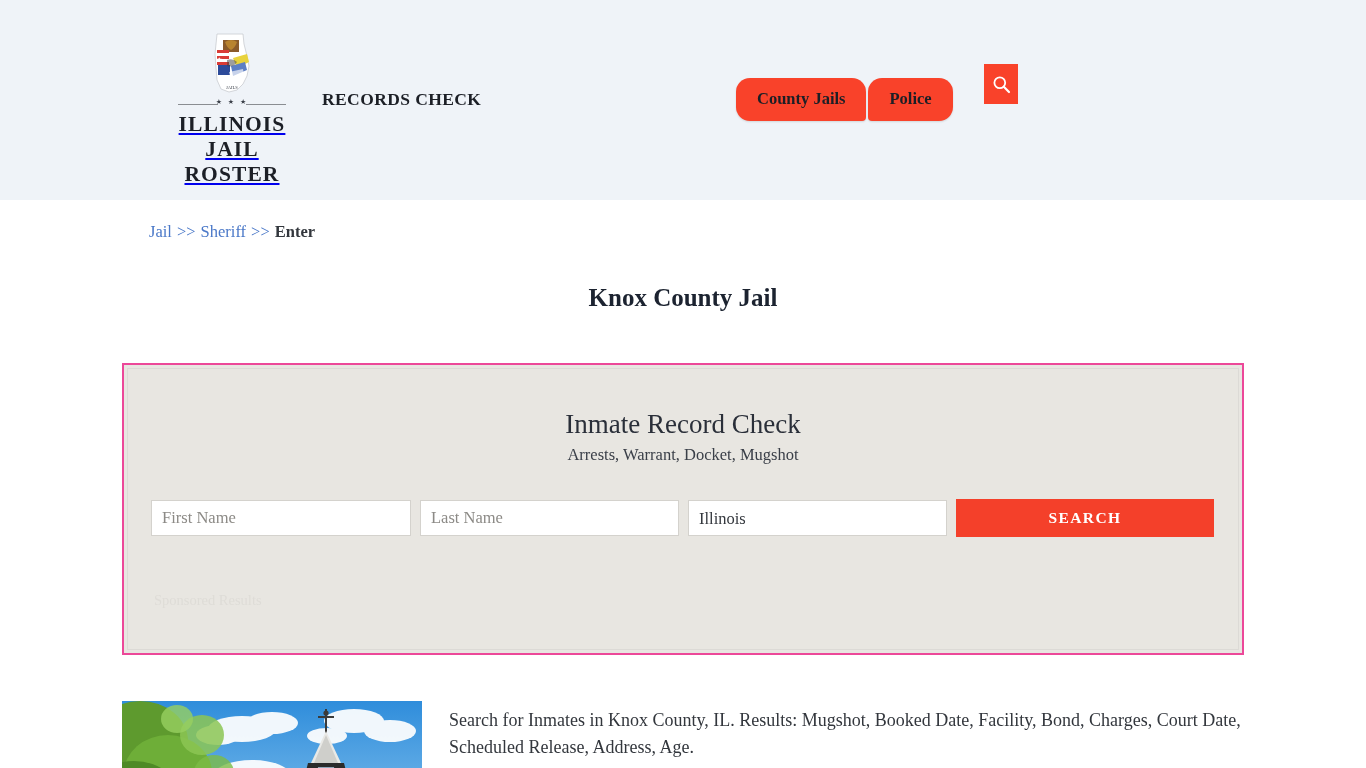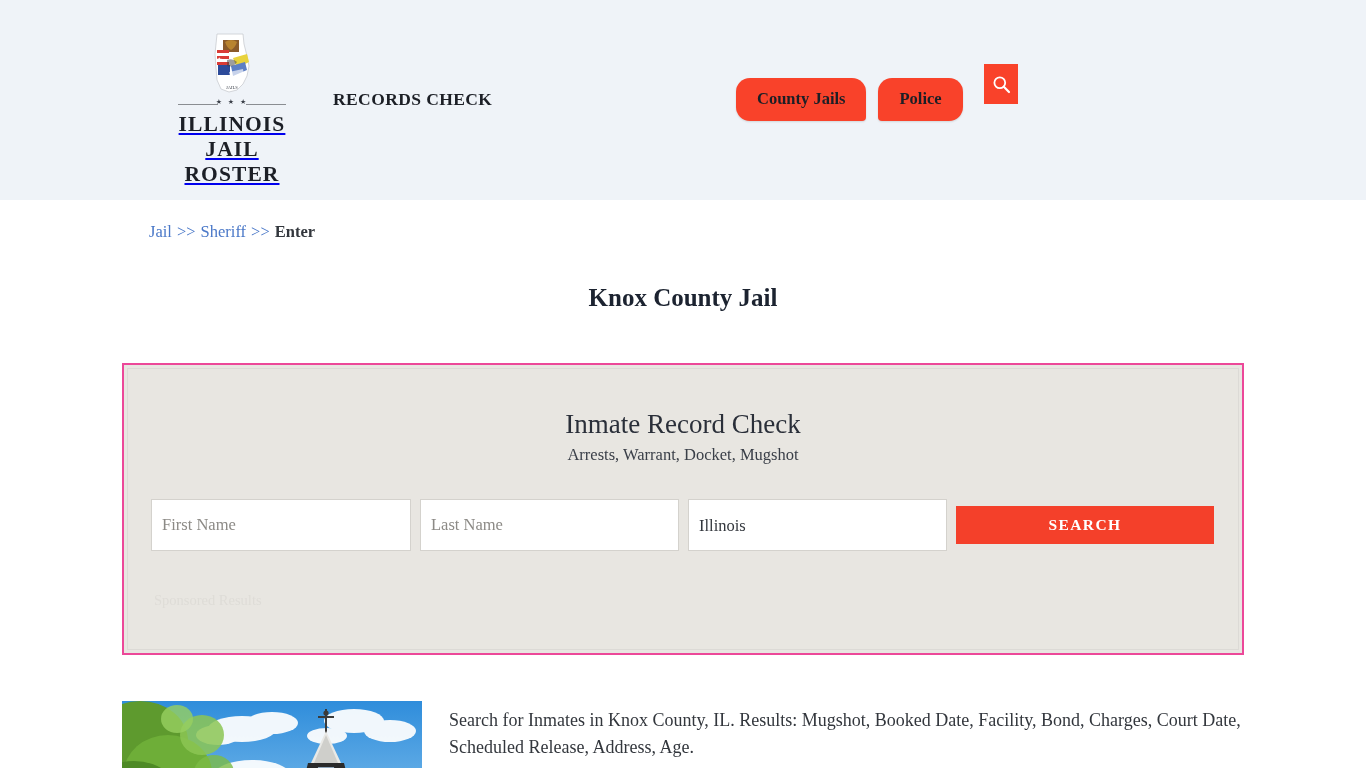--- a/index.html
+++ b/index.html
@@ -66,21 +66,21 @@
     font-weight: bold;
     color: #1c1f26;
     letter-spacing: 1.1px;
     line-height: 25px;
   }
   .brand-name-1 { font-size: 21.5px; }
   .brand-name-2 { font-size: 21.5px; }
 
   .records-check {
     position: absolute;
-    left: 200px;
+    left: 189px;
     top: 89px;
     font-family: "Liberation Serif", serif;
     font-size: 17.5px;
     font-weight: bold;
     color: #1c1f26;
     letter-spacing: 0.4px;
   }
 
   .nav-tabs {
     position: absolute;
@@ -96,21 +96,21 @@
     font-size: 16.5px;
     font-weight: bold;
     padding: 11px 21px 12px 21px;
     border: none;
     cursor: pointer;
     line-height: 20px;
     box-shadow: 0 1px 2px rgba(0,0,0,0.12);
   }
   .nav-tab.first {
     border-radius: 14px 14px 4px 14px;
-    margin-right: 12px;
+    margin-right: 2px;
   }
   .nav-tab.second {
     border-radius: 14px 14px 14px 4px;
   }
 
   .searchbox {
     position: absolute;
     left: 851px;
     top: 64px;
     display: flex;
@@ -218,21 +218,21 @@
     line-height: 21px;
   }
   .ad-form {
     display: flex;
     align-items: center;
     margin: 34px 0 0 0;
     padding: 0 23px;
     gap: 9px;
   }
   .ad-form .fld {
-    height: 52px;
+    height: 36px;
     border: 1px solid #d4d2cd;
     background: #ffffff;
     font-family: "Liberation Serif", serif;
     font-size: 16.5px;
     color: #33373d;
     padding: 0 10px;
     outline: none;
   }
   .ad-form .fld::placeholder { color: #8c8a86; }
   .fld-first { width: 260px; }

